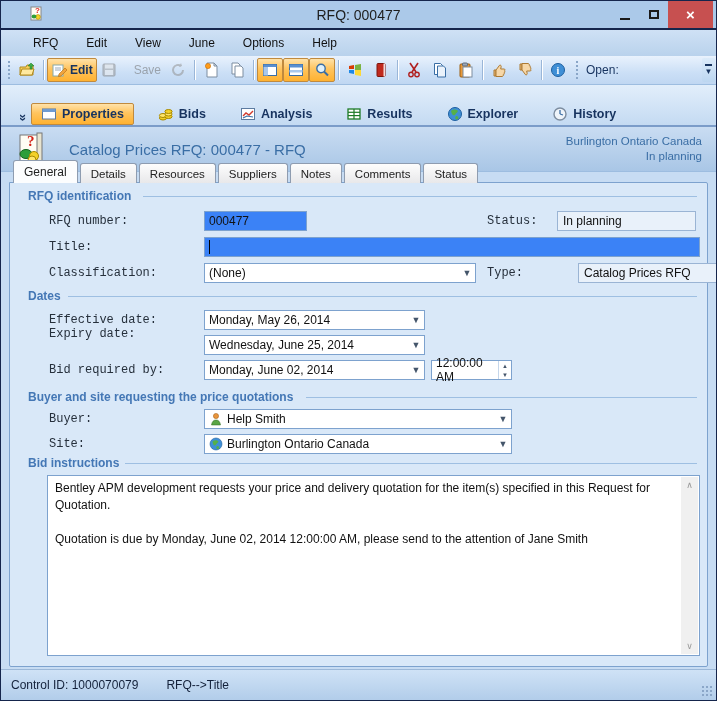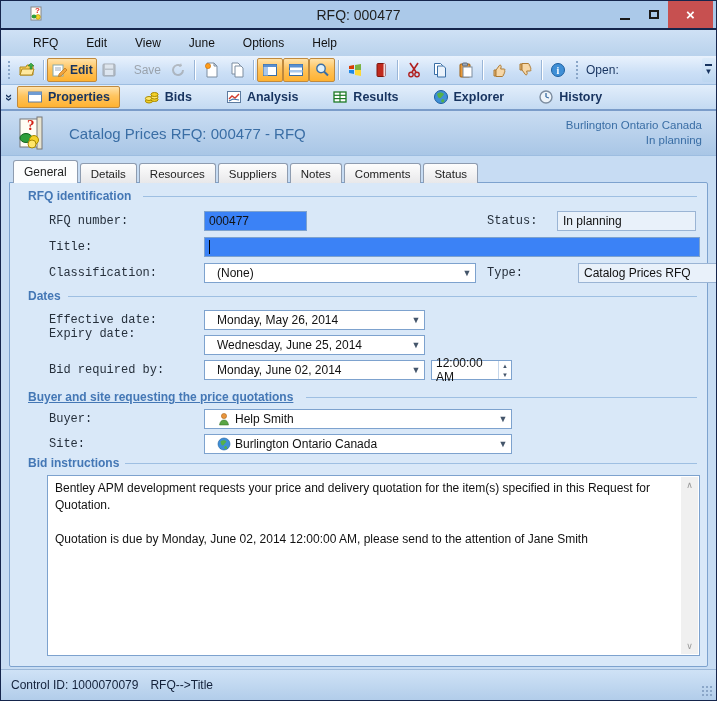--- a/index.html
+++ b/index.html
@@ -48,22 +48,22 @@
   .tbtn.disabled .lbl { font-weight:normal; }
   .openlbl { font-size:12px; color:#17335f; margin-left:4px; }
   .tb-overflow {
     position:absolute; right:1px; top:2px; width:13px; height:24px;
     display:flex; flex-direction:column; align-items:center; justify-content:center;
     font-size:8px; color:#17335f; background:linear-gradient(#dcebfa,#bcd6f0); border-radius:2px;
   }
   .tb-overflow .bar { width:7px; height:1.5px; background:#17335f; margin-bottom:1px; }
   
   .navbar {
-    height:26px; background:linear-gradient(#e2eefb,#c4daf2);
-    border-bottom:2px solid #7b9cc9; display:flex; align-items:center; padding-left:0;
+    height:42px; background:linear-gradient(#e2eefb,#c4daf2);
+    border-bottom:2px solid #7b9cc9; display:flex; align-items:flex-end; padding-left:14px;
   }
   .chevrons { font-size:13px; font-weight:bold; color:#17335f; transform:rotate(90deg); width:16px; text-align:center; }
   .navitem {
     height:22px; display:flex; align-items:center; gap:5px; padding:0 9px; margin-right:14px;
     font-size:12.5px; font-weight:bold; color:#17335f; border:1px solid transparent; border-radius:2px;
   }
   .navitem.active { background:linear-gradient(#ffe2a9,#ffc45e 45%, #ffb231); border-color:#c08a3e; }
   
   .header {
     height:45px; background:linear-gradient(#c9dcf2,#a9c6e6);
@@ -90,21 +90,21 @@
   .tbox {
     position:absolute; height:20px; background:#3b82f6; border:1px solid #7da2ce;
     font-size:12px; color:#111; padding:0 4px; font-family:"Liberation Sans",sans-serif;
   }
   .robox {
     position:absolute; height:20px; background:#e9f1fa; border:1px solid #9ab4d4;
     font-size:12px; color:#111; padding:2px 5px; white-space:nowrap; overflow:hidden;
   }
   .combo {
     position:absolute; height:20px; background:#fff; border:1px solid #7da2ce;
-    display:flex; align-items:center; font-size:12px; color:#111; padding-left:12px;
+    display:flex; align-items:center; font-size:12px; color:#111; padding-left:4px;
   }
   .combo .ctext { flex:1; white-space:nowrap; overflow:hidden; }
   .combo .carrow { width:16px; text-align:center; font-size:9px; color:#44556a; align-self:stretch; display:flex; align-items:center; justify-content:center; }
   .combo .cicon { margin-right:4px; display:flex; }
   .caret { position:absolute; width:1px; height:14px; background:#000; }
   .spinner {
     position:absolute; height:20px; background:#fff; border:1px solid #7da2ce;
     display:flex; align-items:center; font-size:12px; color:#111; padding-left:4px;
   }
   .spin-arrows { width:14px; align-self:stretch; display:flex; flex-direction:column; border-left:1px solid #c5d6ea; }
@@ -117,21 +117,21 @@
   .ta-wrap { position:absolute; }
   .vscroll {
     position:absolute; right:2px; top:2px; bottom:2px; width:17px; background:#f0f0f0;
     display:flex; flex-direction:column; justify-content:space-between; align-items:center;
   }
   .vscroll .sarrow { font-size:9px; color:#9a9a9a; padding:3px 0; }
   
   .statusbar {
     position:absolute; left:0; right:0; bottom:0; height:31px;
     background:linear-gradient(#cfe2f6,#b2cdea); border-top:1px solid #9cb8d8;
-    display:flex; align-items:center; padding-left:10px; font-size:12px; color:#13213a; gap:12px;
+    display:flex; align-items:center; padding-left:10px; font-size:12px; color:#13213a; gap:28px;
   }
   .resize-grip { position:absolute; right:3px; bottom:3px; width:12px; height:12px;
     background-image:radial-gradient(circle,#8aa6c8 1px, transparent 1.3px); background-size:4px 4px; }
   
   .i16 { width:16px; height:16px; display:block; }
   .i14 { width:14px; height:14px; display:block; }
 </style>
 </head>
 <body>
 
@@ -427,21 +427,21 @@
         <span class="carrow">▼</span>
       </div>
       <div class="spinner" style="left:421px; top:177px; width:81px;">
         <span class="ctext">12:00:00 AM</span>
         <div class="spin-arrows">
           <div>▲</div>
           <div>▼</div>
         </div>
       </div>
 
-      <div class="sectitle" style="left:18px; top:207px;text-decoration:underline;">Buyer and site requesting the price quotations</div>
+      <div class="sectitle" style="left:18px; top:207px;">Buyer and site requesting the price quotations</div>
       <div class="secrule" style="left:296px; right:10px; top:214px;"></div>
 
       <div class="flabel" style="left:39px; top:229px;">Buyer:</div>
       <div class="combo" style="left:194px; top:226px; width:308px;">
         <span class="cicon">
             <svg class="i14" viewBox="0 0 14 14">
               <circle cx="7" cy="4" r="2.6" fill="#e8953c" stroke="#a05a10" stroke-width=".5"></circle>
               <path d="M2.5 13c.5-3.5 2-5 4.5-5s4 1.5 4.5 5z" fill="#5aa545" stroke="#2d6b1e" stroke-width=".5"></path>
             </svg>
           </span>

